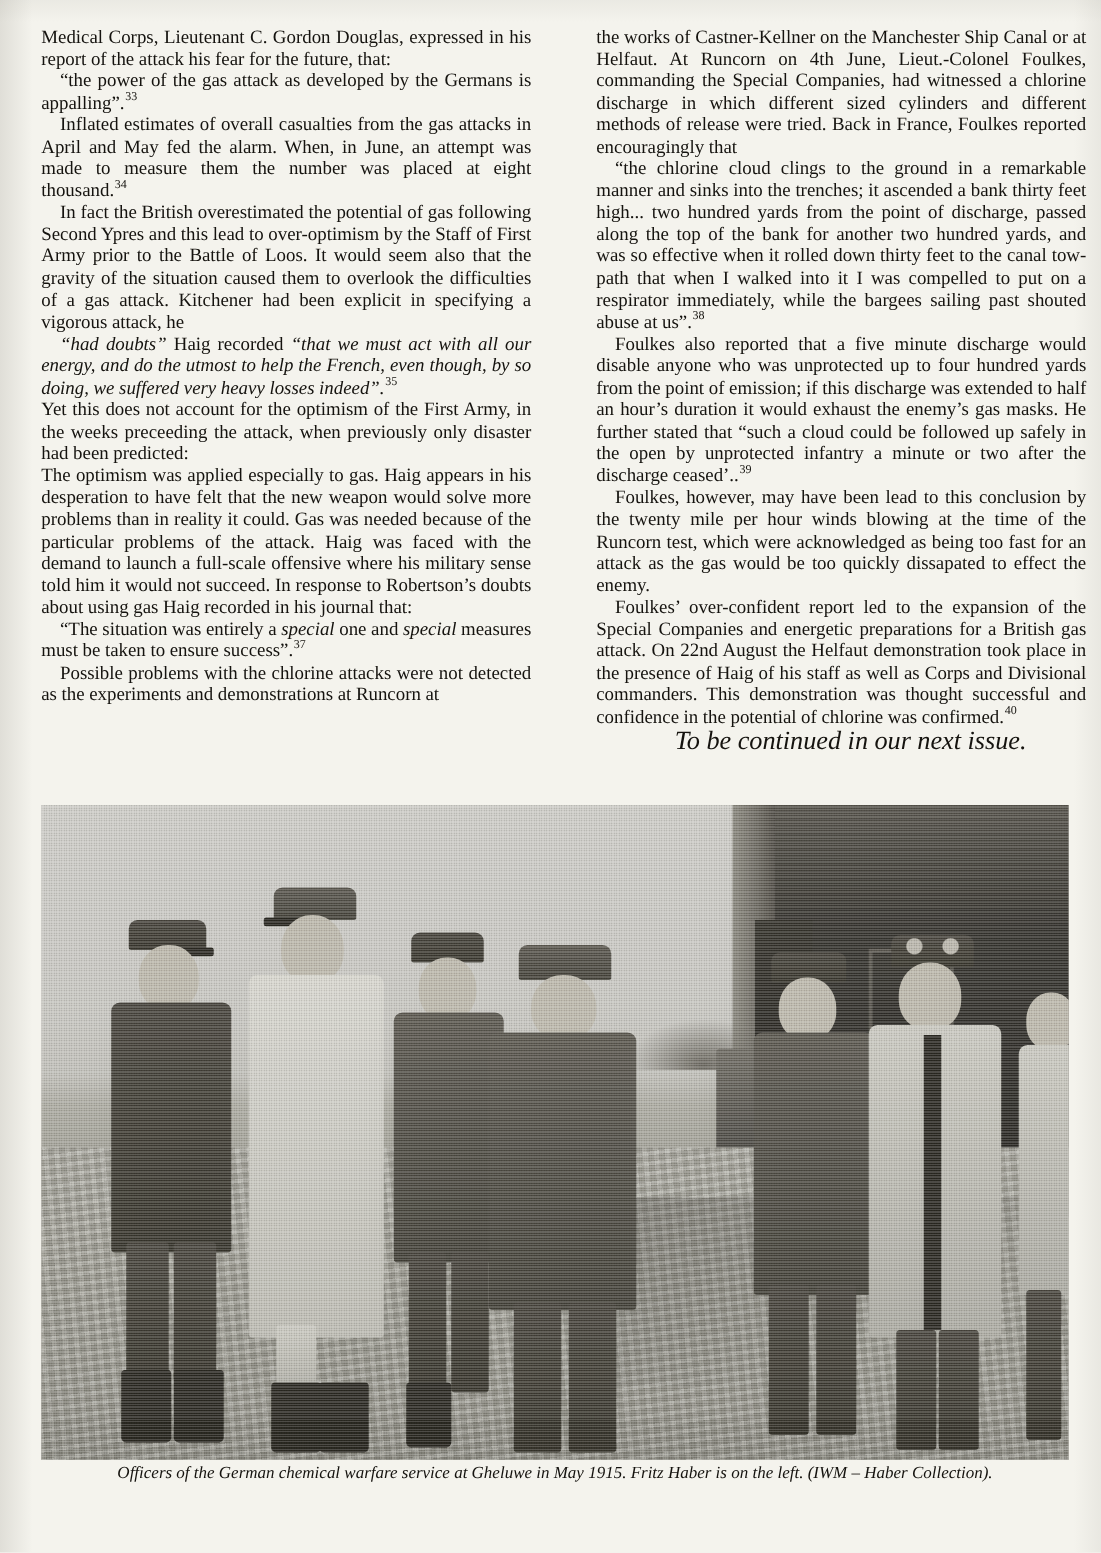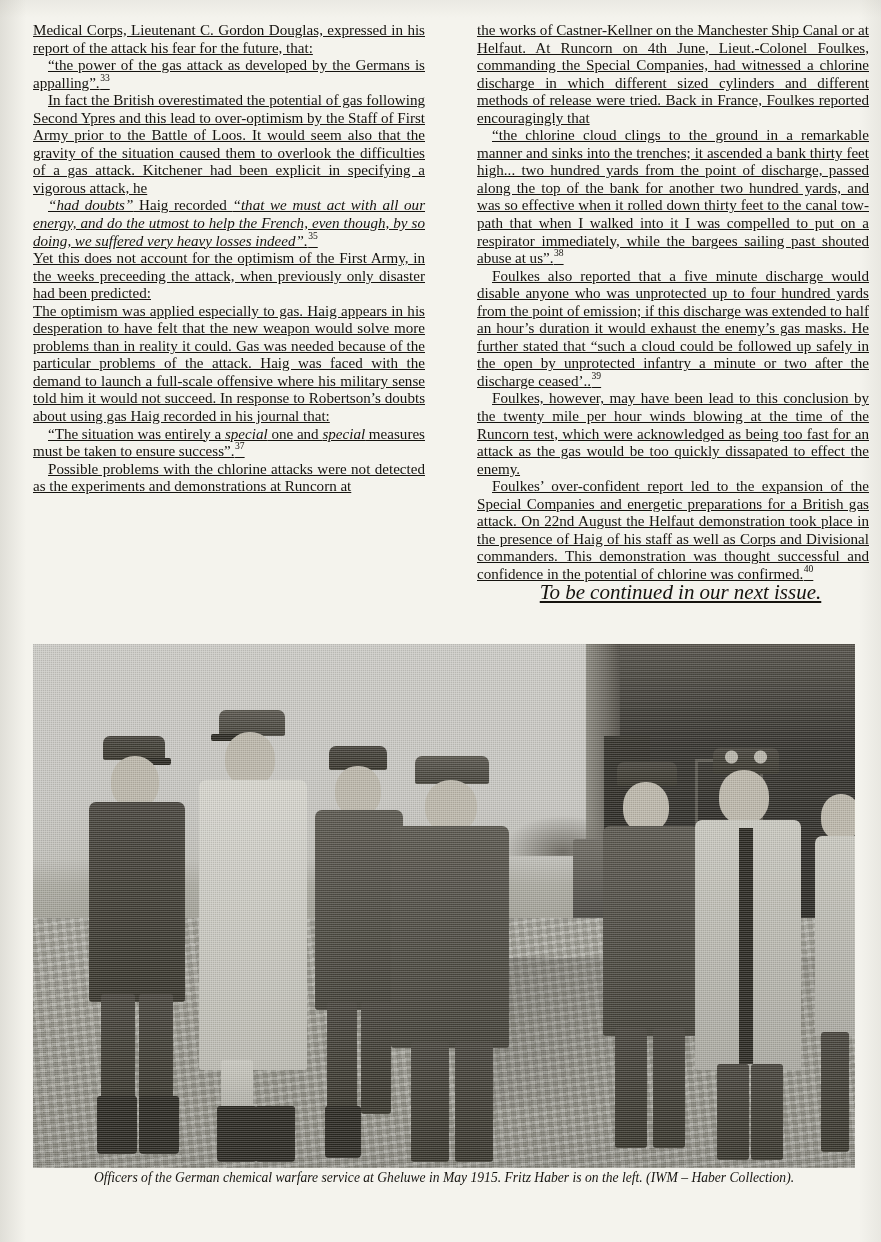--- a/index.html
+++ b/index.html
@@ -29,21 +29,21 @@
   }
   .col{
     position:absolute;top:0;width:392px;
     font-size:15.1px;line-height:17.55px;
     text-align:justify;
     -webkit-hyphens:none;hyphens:none;
     word-spacing:-0.1px;
   }
   .col-left{left:0;}
   .col-right{left:444px;}
-  .col p{margin:0;text-indent:15px;text-decoration:underline;}
+  .col p{margin:0;text-indent:15px;}
   .col p.noind{text-indent:0;}
   .col p.quote{text-indent:15px;}
   .col i,.col em{font-style:italic;}
   sup{font-size:9.6px;line-height:0;vertical-align:7px;padding-left:.5px;}
   .tbc{
     text-align:center;font-style:italic;font-size:21px;
     margin-top:26px;text-indent:0;
   }
 
   
@@ -142,20 +142,21 @@
 
 <div class="paper"></div>
 
 <div class="sheet">
 
   <div class="columns">
 
     <div class="col col-left">
       <p class="noind">Medical Corps, Lieutenant C. Gordon Douglas, expressed in his report of the attack his fear for the future, that:</p>
       <p class="quote"><span>“the power of the gas attack as developed by the Germans is appalling”.</span><sup>33</sup></p>
+      <p><span>Inflated estimates of overall casualties from the gas attacks in April and May fed the alarm. When, in June, an attempt was made to measure them the number was placed at eight thousand.</span><sup>34</sup></p>
       <p>In fact the British overestimated the potential of gas following Second Ypres and this lead to over-optimism by the Staff of First Army prior to the Battle of Loos. It would seem also that the gravity of the situation caused them to overlook the difficulties of a gas attack. Kitchener had been explicit in specifying a vigorous attack, he</p>
       <p class="quote"><em>“had doubts”</em><span> Haig recorded </span><em>“that we must act with all our energy, and do the utmost to help the French, even though, by so doing, we suffered very heavy losses indeed”.</em><sup>35</sup></p>
       <p class="noind">Yet this does not account for the optimism of the First Army, in the weeks preceeding the attack, when previously only disaster had been predicted:</p>
       <p class="noind">The optimism was applied especially to gas. Haig appears in his desperation to have felt that the new weapon would solve more problems than in reality it could. Gas was needed because of the particular problems of the attack. Haig was faced with the demand to launch a full-scale offensive where his military sense told him it would not succeed. In response to Robertson’s doubts about using gas Haig recorded in his journal that:</p>
       <p class="quote"><span>“The situation was entirely a </span><em>special</em><span> one and </span><em>special</em><span> measures must be taken to ensure success”.</span><sup>37</sup></p>
       <p>Possible problems with the chlorine attacks were not detected as the experiments and demonstrations at Runcorn at</p>
     </div>
 
     <div class="col col-right">
       <p class="noind">the works of Castner-Kellner on the Manchester Ship Canal or at Helfaut. At Runcorn on 4th June, Lieut.-Colonel Foulkes, commanding the Special Companies, had witnessed a chlorine discharge in which different sized cylinders and different methods of release were tried. Back in France, Foulkes reported encouragingly that</p>

